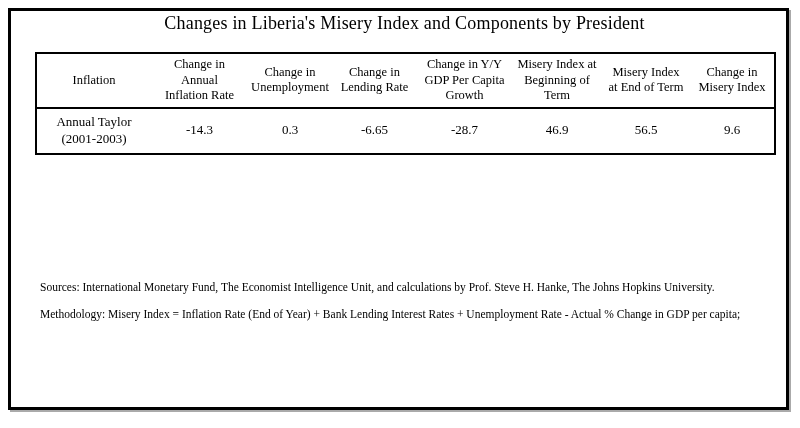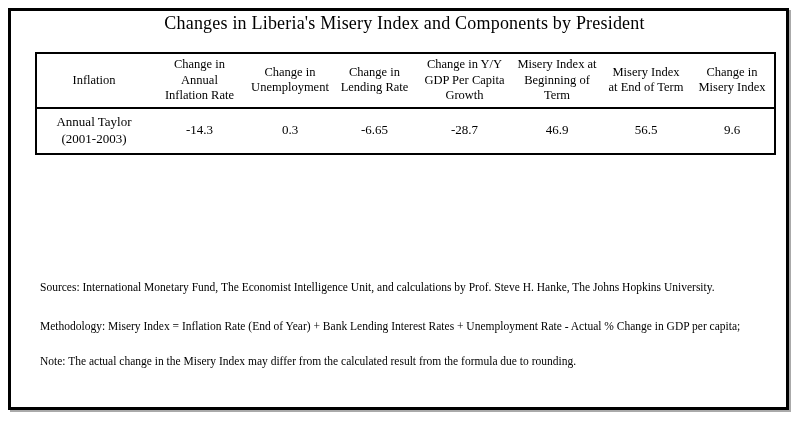--- a/index.html
+++ b/index.html
@@ -55,21 +55,21 @@
   }
   .president-name, .president-term { font-size: 13px; line-height: 1.3; }
 
   .note {
     position: absolute; left: 20px; width: 760px;
     font-size: 11.5px;
     white-space: nowrap;
     margin-left: 20px;
   }
   .note-sources      { top: 281px; }
-  .note-method-1     { top: 320px; }
+  .note-method-1     { top: 308px; }
   .note-method-2     { top: 327px; }
   .note-rounding     { top: 355px; }
   .note-asterisk     { top: 374px; }
 </style>
 </head>
 <body>
 
 <div class="page">
   <div class="frame"></div>
 
@@ -120,14 +120,13 @@
         <td>-28.7</td>
         <td>46.9</td>
         <td>56.5</td>
         <td>9.6</td>
       </tr>
     </tbody>
   </table>
 
   <div class="note note-sources">Sources: International Monetary Fund, The Economist Intelligence Unit, and calculations by Prof. Steve H. Hanke, The Johns Hopkins University.</div>
   <div class="note note-method-1">Methodology:  Misery Index = Inflation Rate (End of Year) + Bank Lending Interest Rates + Unemployment Rate - Actual % Change in GDP per capita;</div>
-  <div class="note note-rounding">Note: The actual change in the Misery Index may differ from the calculated result from the formula due to rounding.</div>
 </div>
 
 </body></html>

